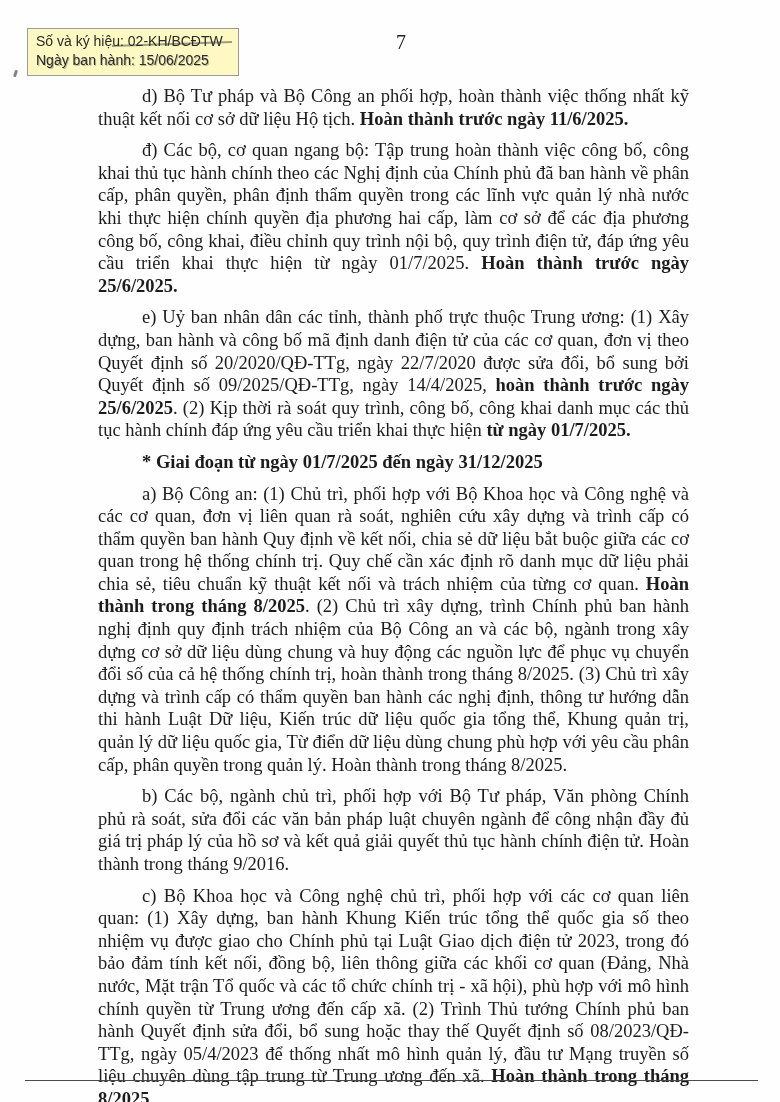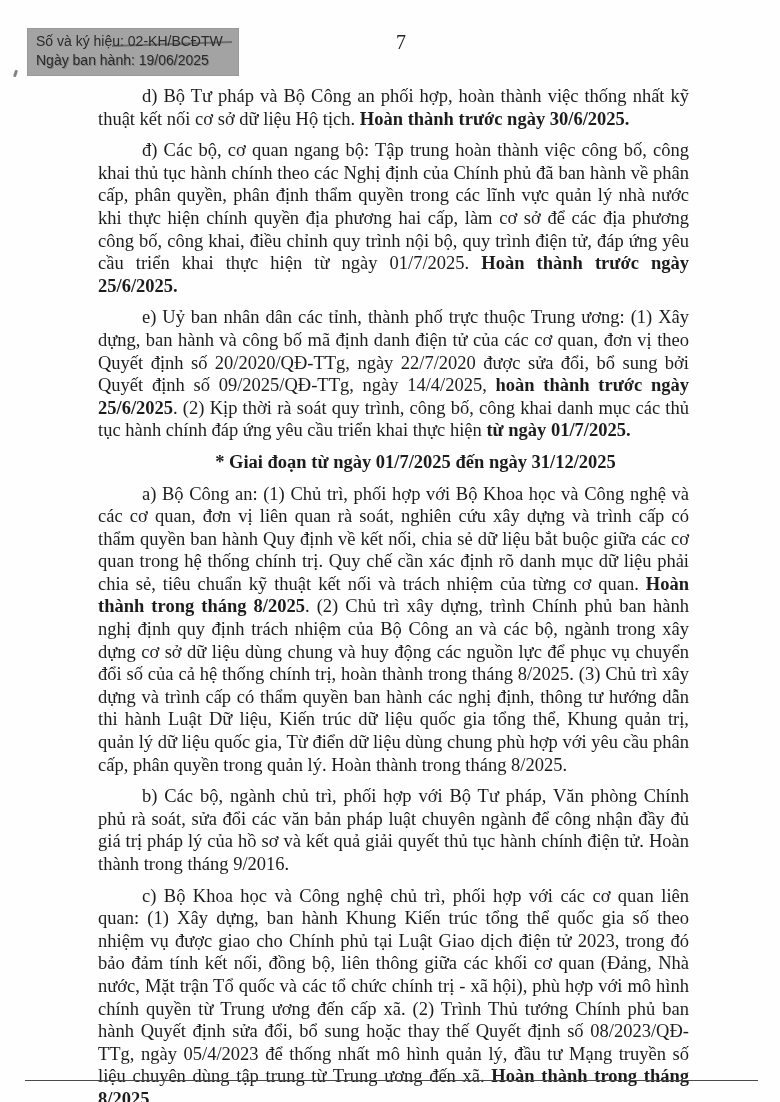--- a/index.html
+++ b/index.html
@@ -9,21 +9,21 @@
     width:780px; height:1102px;
     background:#fefefe;
     font-family:"Liberation Serif", serif;
     color:#1b1b1b;
     overflow:hidden;
   }
   .meta-box {
     position:absolute; left:27px; top:28px;
     min-width:212px;
     border:1px solid #9a9a9a;
-    background:#a3a3a3;
+    background:#fef9c3;
     padding:3px 9px 5px 8px;
     font-family:"Liberation Sans", sans-serif;
     font-size:14px; line-height:19px;
     color:#2a2a2a;
   }
   .meta-line2 {
     position:relative;
     text-shadow:1px 1px 0 rgba(70,70,70,0.35);
   }
   .strike-artifact {
@@ -48,50 +48,50 @@
   }
   .para {
     font-size:18.5px; line-height:22.6px;
     text-align:justify; text-indent:44px;
     margin-bottom:9px;
     color:#1c1c1c;
   }
   .para .bold { font-weight:bold; }
   .heading {
     font-weight:bold;
-    text-align:center;
+    text-align:left;
   }
   .footer-rule {
     position:absolute; left:25px; top:1080px; width:733px;
     border-top:1.5px solid #4a4a4a;
   }
   .footer-text {
     position:absolute; left:0; top:1086px; width:100%;
     text-align:center;
     font-family:"Liberation Sans", sans-serif;
     font-size:12.5px; color:#2e2e2e;margin-top:32px;
   }
 </style>
 </head>
 <body>
 
 <div class="page">
 
   <div class="meta-box">
     <div>Số và ký hiệu: 02-KH/BCĐTW</div>
-    <div class="meta-line2">Ngày ban hành: 19/06/2025</div>
+    <div class="meta-line2">Ngày ban hành: 15/06/2025</div>
     <div class="strike-artifact"></div>
   </div>
 
   <div class="speck"></div>
 
   <div class="page-number">7</div>
 
   <div class="body-text">
-    <p class="para"><span>d) Bộ Tư pháp và Bộ Công an phối hợp, hoàn thành việc thống nhất kỹ thuật kết nối cơ sở dữ liệu Hộ tịch. </span><span class="bold">Hoàn thành trước ngày 30/6/2025.</span></p>
+    <p class="para"><span>d) Bộ Tư pháp và Bộ Công an phối hợp, hoàn thành việc thống nhất kỹ thuật kết nối cơ sở dữ liệu Hộ tịch. </span><span class="bold">Hoàn thành trước ngày 11/6/2025.</span></p>
     <p class="para"><span>đ) Các bộ, cơ quan ngang bộ: Tập trung hoàn thành việc công bố, công khai thủ tục hành chính theo các Nghị định của Chính phủ đã ban hành về phân cấp, phân quyền, phân định thẩm quyền trong các lĩnh vực quản lý nhà nước khi thực hiện chính quyền địa phương hai cấp, làm cơ sở để các địa phương công bố, công khai, điều chỉnh quy trình nội bộ, quy trình điện tử, đáp ứng yêu cầu triển khai thực hiện từ ngày 01/7/2025. </span><span class="bold">Hoàn thành trước ngày 25/6/2025.</span></p>
     <p class="para"><span>e) Uỷ ban nhân dân các tỉnh, thành phố trực thuộc Trung ương: (1) Xây dựng, ban hành và công bố mã định danh điện tử của các cơ quan, đơn vị theo Quyết định số 20/2020/QĐ-TTg, ngày 22/7/2020 được sửa đổi, bổ sung bởi Quyết định số 09/2025/QĐ-TTg, ngày 14/4/2025, </span><span class="bold">hoàn thành trước ngày 25/6/2025</span><span>. (2) Kịp thời rà soát quy trình, công bố, công khai danh mục các thủ tục hành chính đáp ứng yêu cầu triển khai thực hiện </span><span class="bold">từ ngày 01/7/2025.</span></p>
     <p class="para heading"><span class="bold">* Giai đoạn từ ngày 01/7/2025 đến ngày 31/12/2025</span></p>
     <p class="para"><span>a) Bộ Công an: (1) Chủ trì, phối hợp với Bộ Khoa học và Công nghệ và các cơ quan, đơn vị liên quan rà soát, nghiên cứu xây dựng và trình cấp có thẩm quyền ban hành Quy định về kết nối, chia sẻ dữ liệu bắt buộc giữa các cơ quan trong hệ thống chính trị. Quy chế cần xác định rõ danh mục dữ liệu phải chia sẻ, tiêu chuẩn kỹ thuật kết nối và trách nhiệm của từng cơ quan. </span><span class="bold">Hoàn thành trong tháng 8/2025</span><span>. (2) Chủ trì xây dựng, trình Chính phủ ban hành nghị định quy định trách nhiệm của Bộ Công an và các bộ, ngành trong xây dựng cơ sở dữ liệu dùng chung và huy động các nguồn lực để phục vụ chuyển đổi số của cả hệ thống chính trị, hoàn thành trong tháng 8/2025. (3) Chủ trì xây dựng và trình cấp có thẩm quyền ban hành các nghị định, thông tư hướng dẫn thi hành Luật Dữ liệu, Kiến trúc dữ liệu quốc gia tổng thể, Khung quản trị, quản lý dữ liệu quốc gia, Từ điển dữ liệu dùng chung phù hợp với yêu cầu phân cấp, phân quyền trong quản lý. Hoàn thành trong tháng 8/2025.</span></p>
     <p class="para"><span>b) Các bộ, ngành chủ trì, phối hợp với Bộ Tư pháp, Văn phòng Chính phủ rà soát, sửa đổi các văn bản pháp luật chuyên ngành để công nhận đầy đủ giá trị pháp lý của hồ sơ và kết quả giải quyết thủ tục hành chính điện tử. Hoàn thành trong tháng 9/2016.</span></p>
     <p class="para"><span>c) Bộ Khoa học và Công nghệ chủ trì, phối hợp với các cơ quan liên quan: (1) Xây dựng, ban hành Khung Kiến trúc tổng thể quốc gia số theo nhiệm vụ được giao cho Chính phủ tại Luật Giao dịch điện tử 2023, trong đó bảo đảm tính kết nối, đồng bộ, liên thông giữa các khối cơ quan (Đảng, Nhà nước, Mặt trận Tổ quốc và các tổ chức chính trị - xã hội), phù hợp với mô hình chính quyền từ Trung ương đến cấp xã. (2) Trình Thủ tướng Chính phủ ban hành Quyết định sửa đổi, bổ sung hoặc thay thế Quyết định số 08/2023/QĐ-TTg, ngày 05/4/2023 để thống nhất mô hình quản lý, đầu tư Mạng truyền số liệu chuyên dùng tập trung từ Trung ương đến xã. </span><span class="bold">Hoàn thành trong tháng 8/2025.</span></p>
   </div>
 
   <div class="footer-rule"></div>
   <div class="footer-text">Tài liệu này thuộc sở hữu của các cơ quan Đảng. Việc phát tán, sử dụng trái phép bị nghiêm cấm</div>

